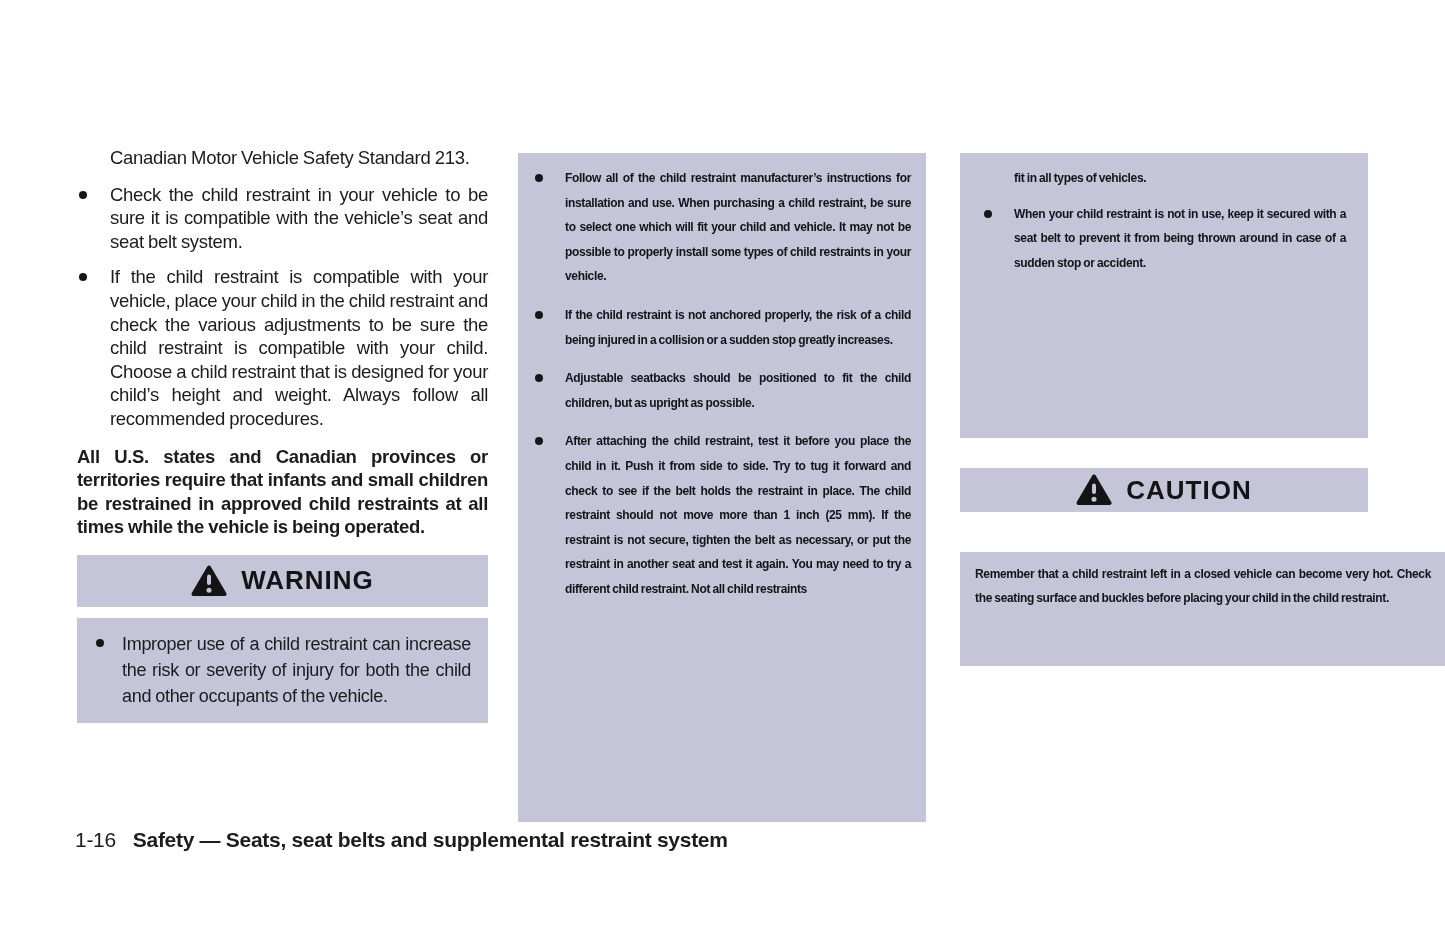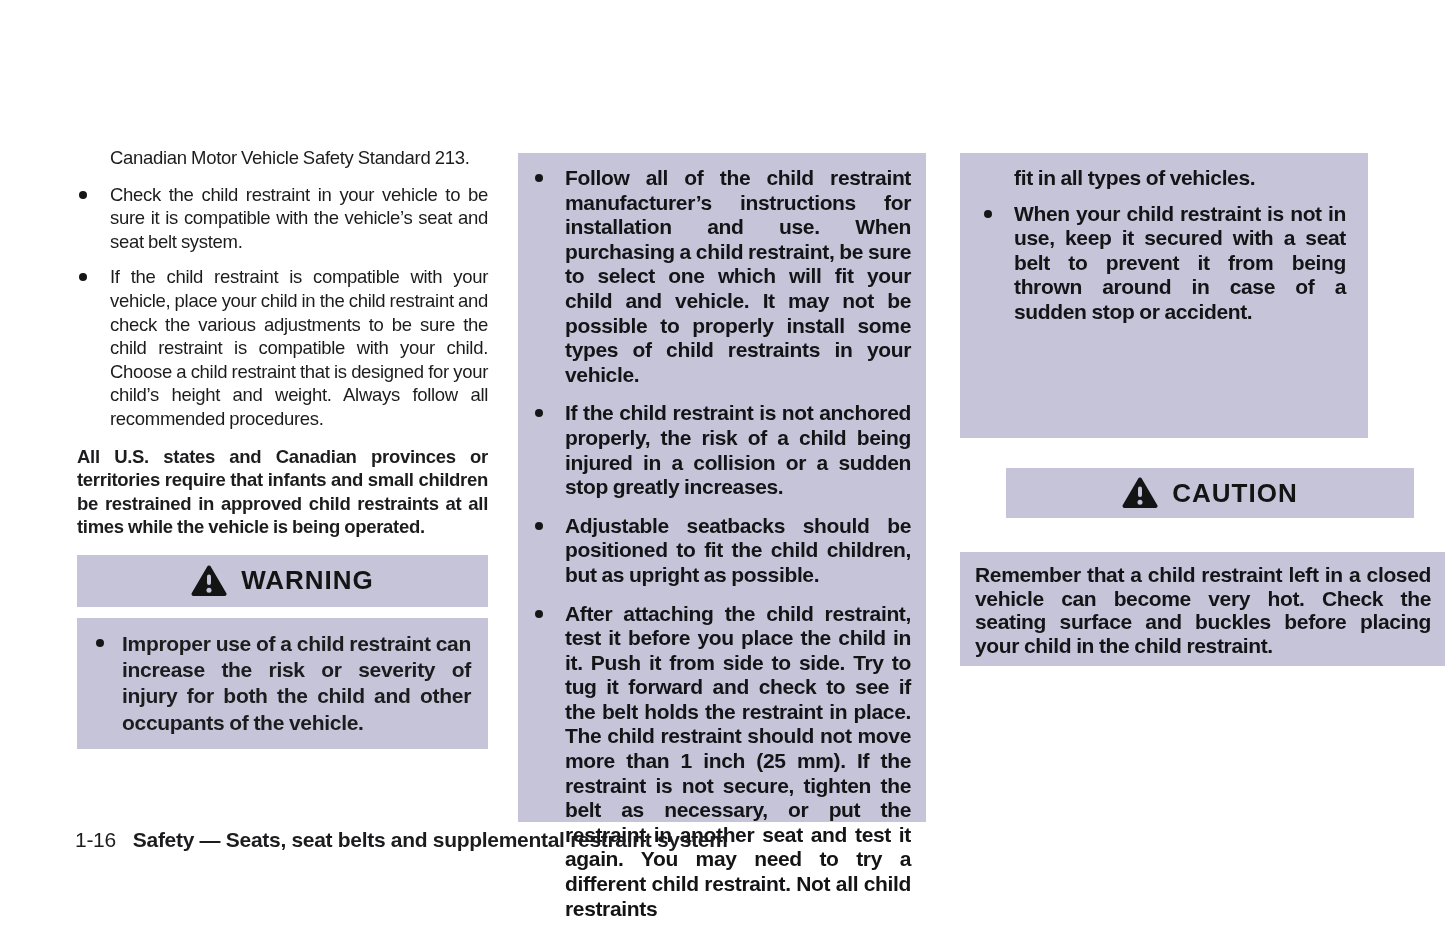--- a/index.html
+++ b/index.html
@@ -33,52 +33,52 @@
 
   
   #left-col { position:absolute; left:77px; top:146px; width:411px; }
   #left-col .continuation { margin:0 0 13px 33px; }
   #left-col .statement { margin:14px 0 0 0; }
 
   #warning-header { height:52px; margin-top:16px; }
   #warning-body { margin-top:11px; padding:13px 17px; }
   #warning-body .bullet-row { grid-template-columns:28px 1fr; }
   #warning-body .warn-text {
-    font-weight:700; font-size:21px; line-height:26.2px;
+    font-weight:400; font-size:18px; line-height:26.2px;
     text-align:justify; letter-spacing:-0.3px; word-spacing:-0.6px;
   }
 
   
   .alert-header { display:flex; align-items:center; justify-content:center; gap:14px; }
   .alert-title {
     font-size:26px; font-weight:700; letter-spacing:1px;
     color:#141414;
   }
   .tri-icon { display:block; }
 
   
   .box-text {
-    font-weight:700; font-size:21px; line-height:24.6px;
+    font-weight:700; font-size:12px; line-height:24.6px;
     text-align:justify; letter-spacing:-0.35px; word-spacing:-0.6px;
     color:#141416;
   }
   #mid-box {
     position:absolute; left:518px; top:153px;
     width:408px; height:669px; padding:13px 15px;
   }
   #mid-box .bullet-row { grid-template-columns:32px 1fr; margin-bottom:14px; }
 
   #right-box {
     position:absolute; left:960px; top:153px;
     width:408px; height:285px; padding:13px 22px;
   }
   #right-box .continuation { margin:0 0 11px 32px; }
   #right-box .bullet-row { grid-template-columns:32px 1fr; margin-bottom:13px; }
 
-  #caution-header { position:absolute; left:960px; top:468px; width:408px; height:50px;margin-left:46px; }
+  #caution-header { position:absolute; left:960px; top:468px; width:408px; height:44px; }
   #caution-body {
     position:absolute; left:960px; top:552px;
     width:486px; height:114px; padding:11px 15px;
   }
   #caution-body p { margin:0; line-height:23.6px; }
 
   
   #footer { position:absolute; left:75px; top:828px; font-size:21px; letter-spacing:-0.3px; }
   #footer .pagenum { font-weight:400; margin-right:17px; }
   #footer .footer-title { font-weight:700; }

